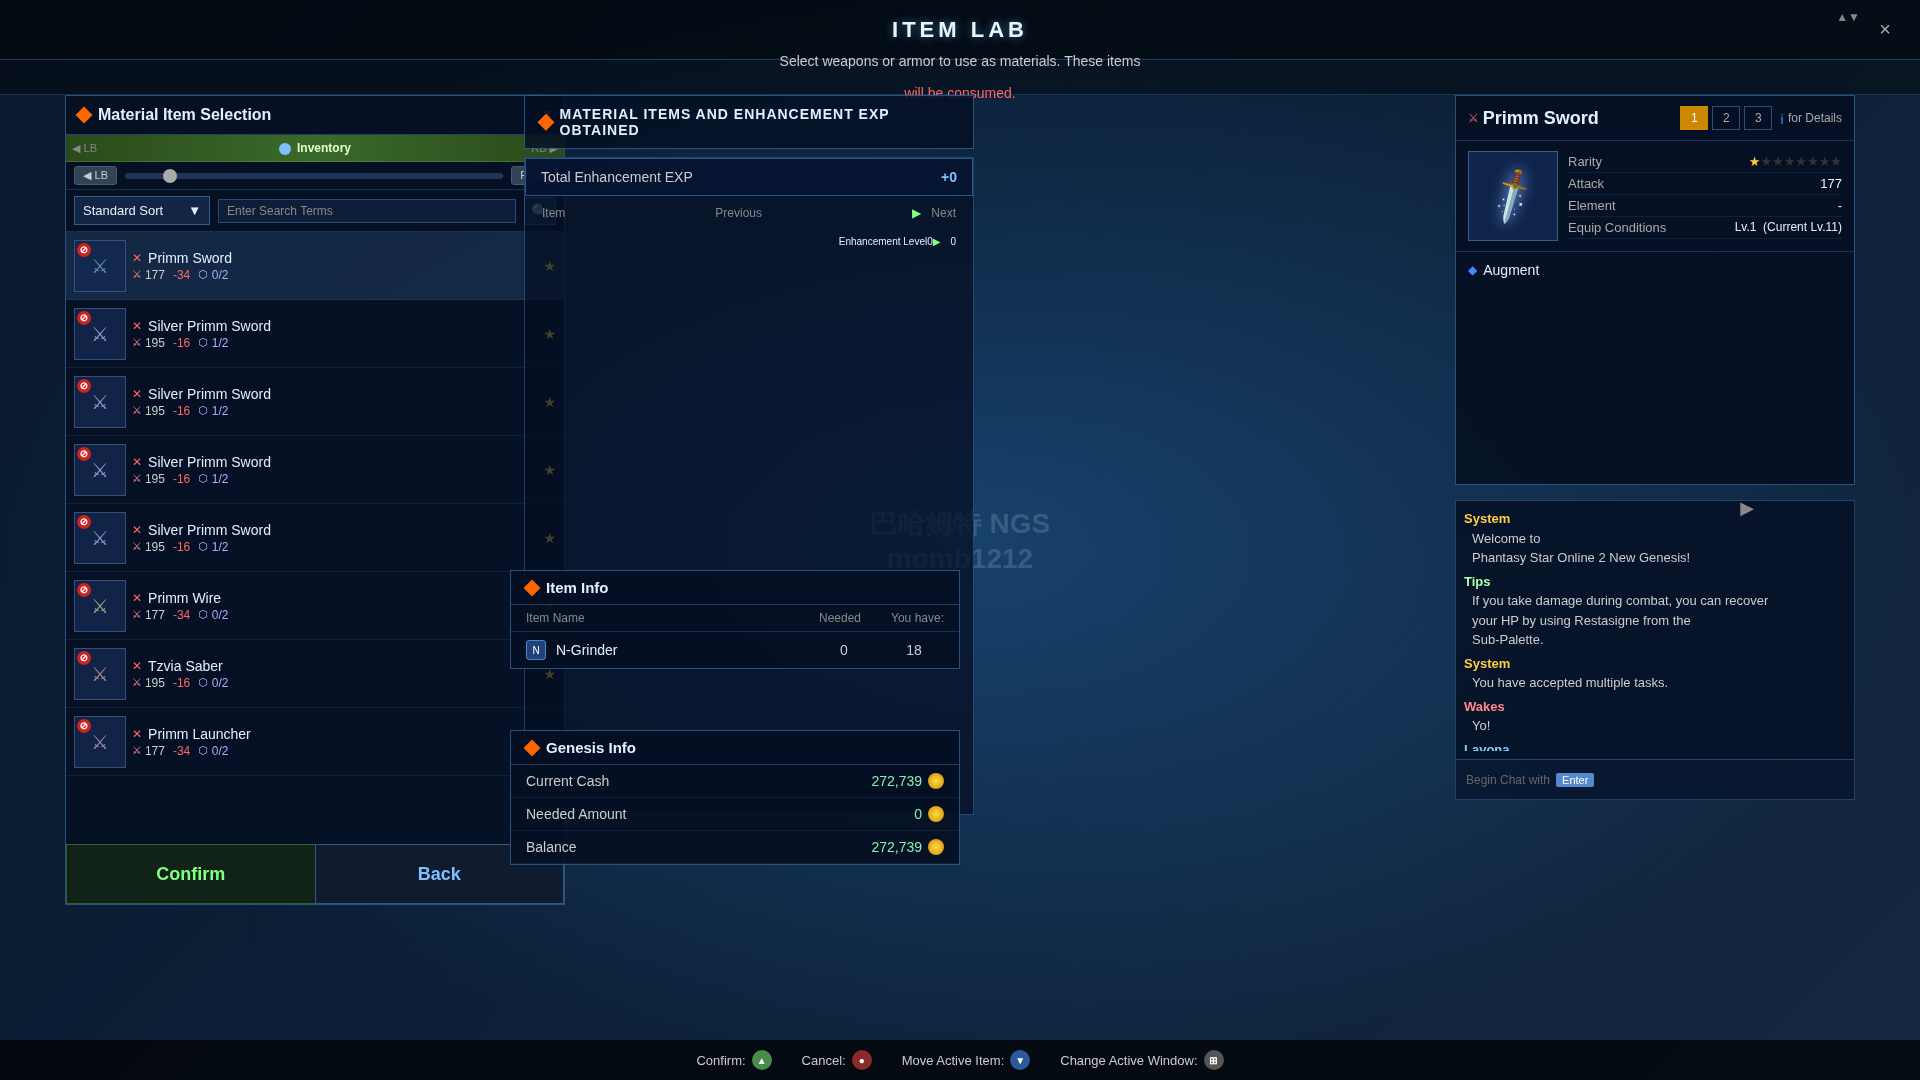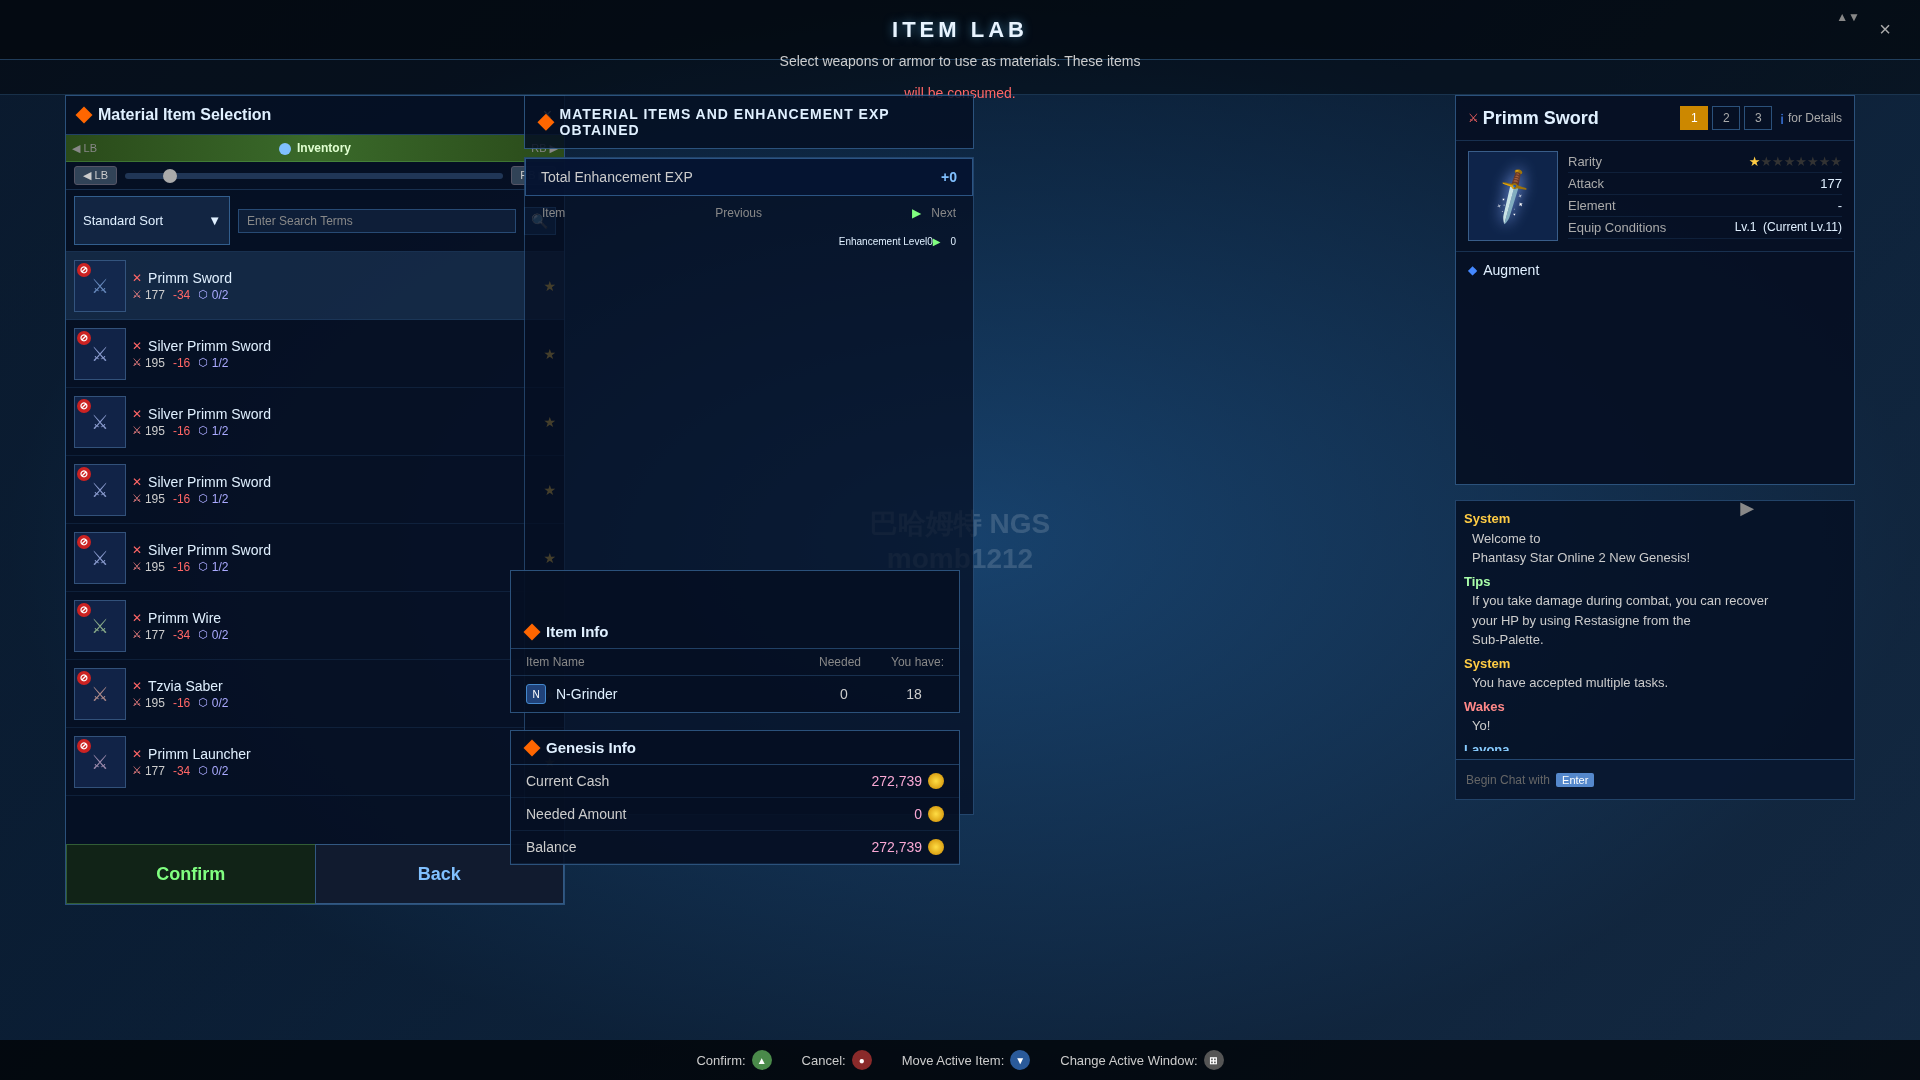--- a/index.html
+++ b/index.html
@@ -234,23 +234,23 @@
       display: flex;
       align-items: center;
       padding: 6px 8px;
       gap: 8px;
       border-bottom: 1px solid rgba(100,180,255,0.2);
     }
     .sort-select {
       background: rgba(20,40,70,0.9);
       border: 1px solid rgba(100,180,255,0.4);
       color: #e0f0ff;
-      padding: 16px 8px;
+      padding: 6px 8px;
       font-size: 13px;
-      width: 156px;
+      width: 136px;
       display: flex;
       align-items: center;
       justify-content: space-between;
       cursor: pointer;
     }
     .search-input-area {
       flex: 1;
       background: rgba(20,40,70,0.6);
       border: 1px solid rgba(100,180,255,0.3);
       padding: 4px 8px;
@@ -470,21 +470,20 @@
     }
     .iip-header {
       padding: 8px 15px;
       border-bottom: 1px solid rgba(100,180,255,0.3);
       display: flex;
       align-items: center;
       gap: 8px;
       font-size: 15px;
       font-weight: bold;
       color: #e0f0ff;
-      margin-top: 44px;
     }
     .iip-col-headers {
       display: flex;
       justify-content: space-between;
       padding: 6px 15px;
       font-size: 12px;
       color: #888;
       border-bottom: 1px solid rgba(100,180,255,0.2);
     }
     .iip-data-row {
@@ -533,21 +532,21 @@
       align-items: center;
       padding: 8px 15px;
       border-bottom: 1px solid rgba(100,180,255,0.1);
       font-size: 14px;
     }
     .pp-label { color: #ccc; }
     .pp-value {
       display: flex;
       align-items: flex-end;
       gap: 6px;
-      color: #f9a8d4;
+      color: #86efac;
     }
     .gold-icon {
       width: 16px;
       height: 16px;
       border-radius: 50%;
       background: radial-gradient(circle, #ffdd44, #cc8800);
       display: inline-block;
     }
 
     

